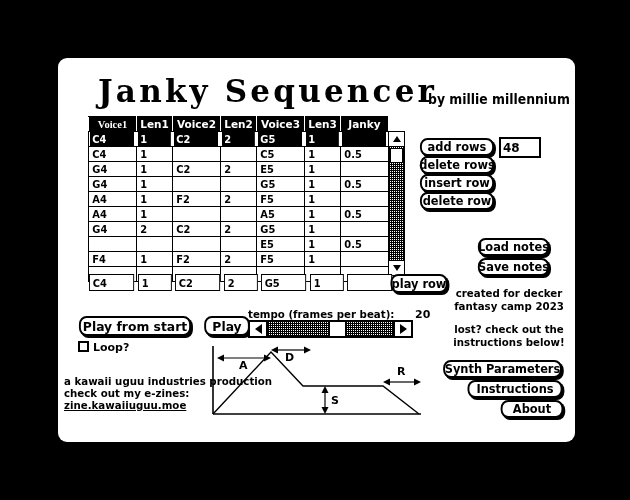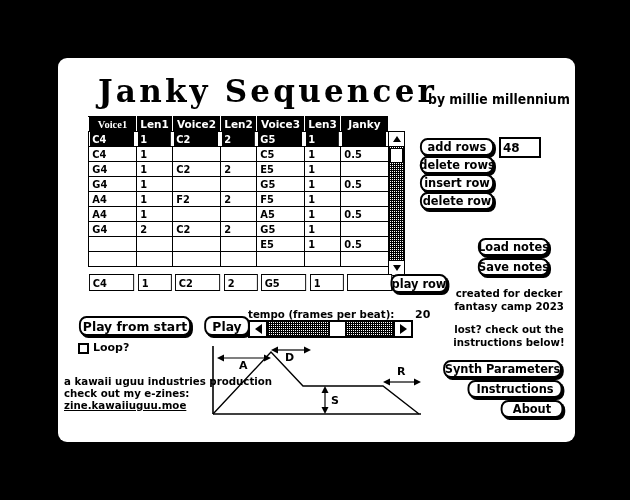--- a/index.html
+++ b/index.html
@@ -205,21 +205,21 @@
   #btn-play-start { left: 18px;  top: 258px; width: 118px; height: 20px; font-size: 13px; }
   #btn-play       { left: 145px; top: 258px; width: 48px;  height: 20px; font-size: 13px; }
   #btn-synth      { left: 382px; top: 302px; width: 125px; }
   #btn-instr      { left: 407px; top: 322px; width: 100px; }
   #btn-about      { left: 441px; top: 342px; width: 66px; }
 
   
   #loop-wrap {
     position: absolute;
     left: 20px; top: 283px;
-    display: flex; align-items: flex-end; gap: 4px;
+    display: flex; align-items: flex-start; gap: 4px;
   }
   #loop-box {
     width: 11px; height: 11px;
     border: 2px solid #000;
     background: #fff;
   }
   #loop-label { font-size: 11px; font-weight: 700; color: #000; }
 
   
   #tempo-label {
@@ -408,20 +408,29 @@
           <tr>
             <td style="width: 48px;"></td>
             <td style="width: 36px;"></td>
             <td style="width: 48px;"></td>
             <td style="width: 36px;"></td>
             <td style="width: 48px;">E5</td>
             <td style="width: 36px;">1</td>
             <td style="width: 48px;">0.5</td>
           </tr>
           <tr>
+            <td style="width: 48px;">F4</td>
+            <td style="width: 36px;">1</td>
+            <td style="width: 48px;">F2</td>
+            <td style="width: 36px;">2</td>
+            <td style="width: 48px;">F5</td>
+            <td style="width: 36px;">1</td>
+            <td style="width: 48px;"></td>
+          </tr>
+          <tr>
             <td style="width: 48px;"></td>
             <td style="width: 36px;"></td>
             <td style="width: 48px;"></td>
             <td style="width: 36px;"></td>
             <td style="width: 48px;"></td>
             <td style="width: 36px;"></td>
             <td style="width: 48px;"></td>
           </tr>
         </tbody>
     </table>

